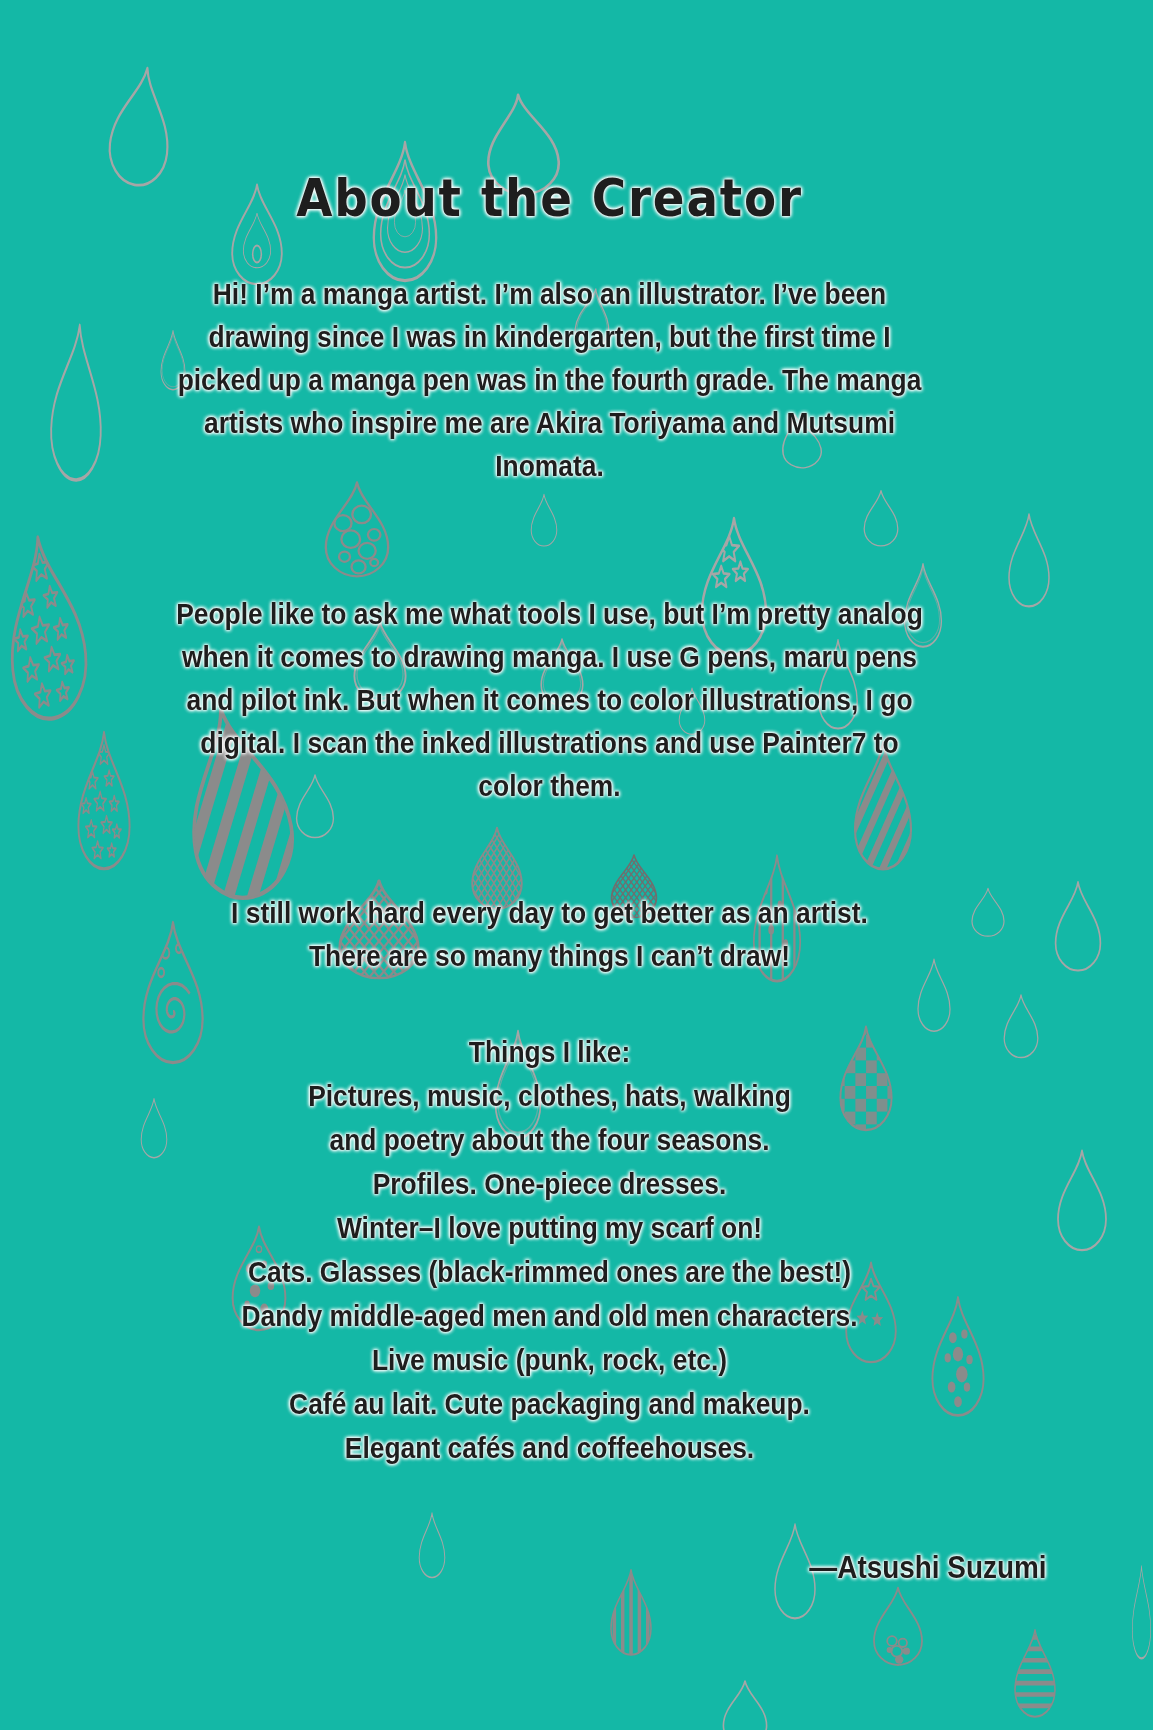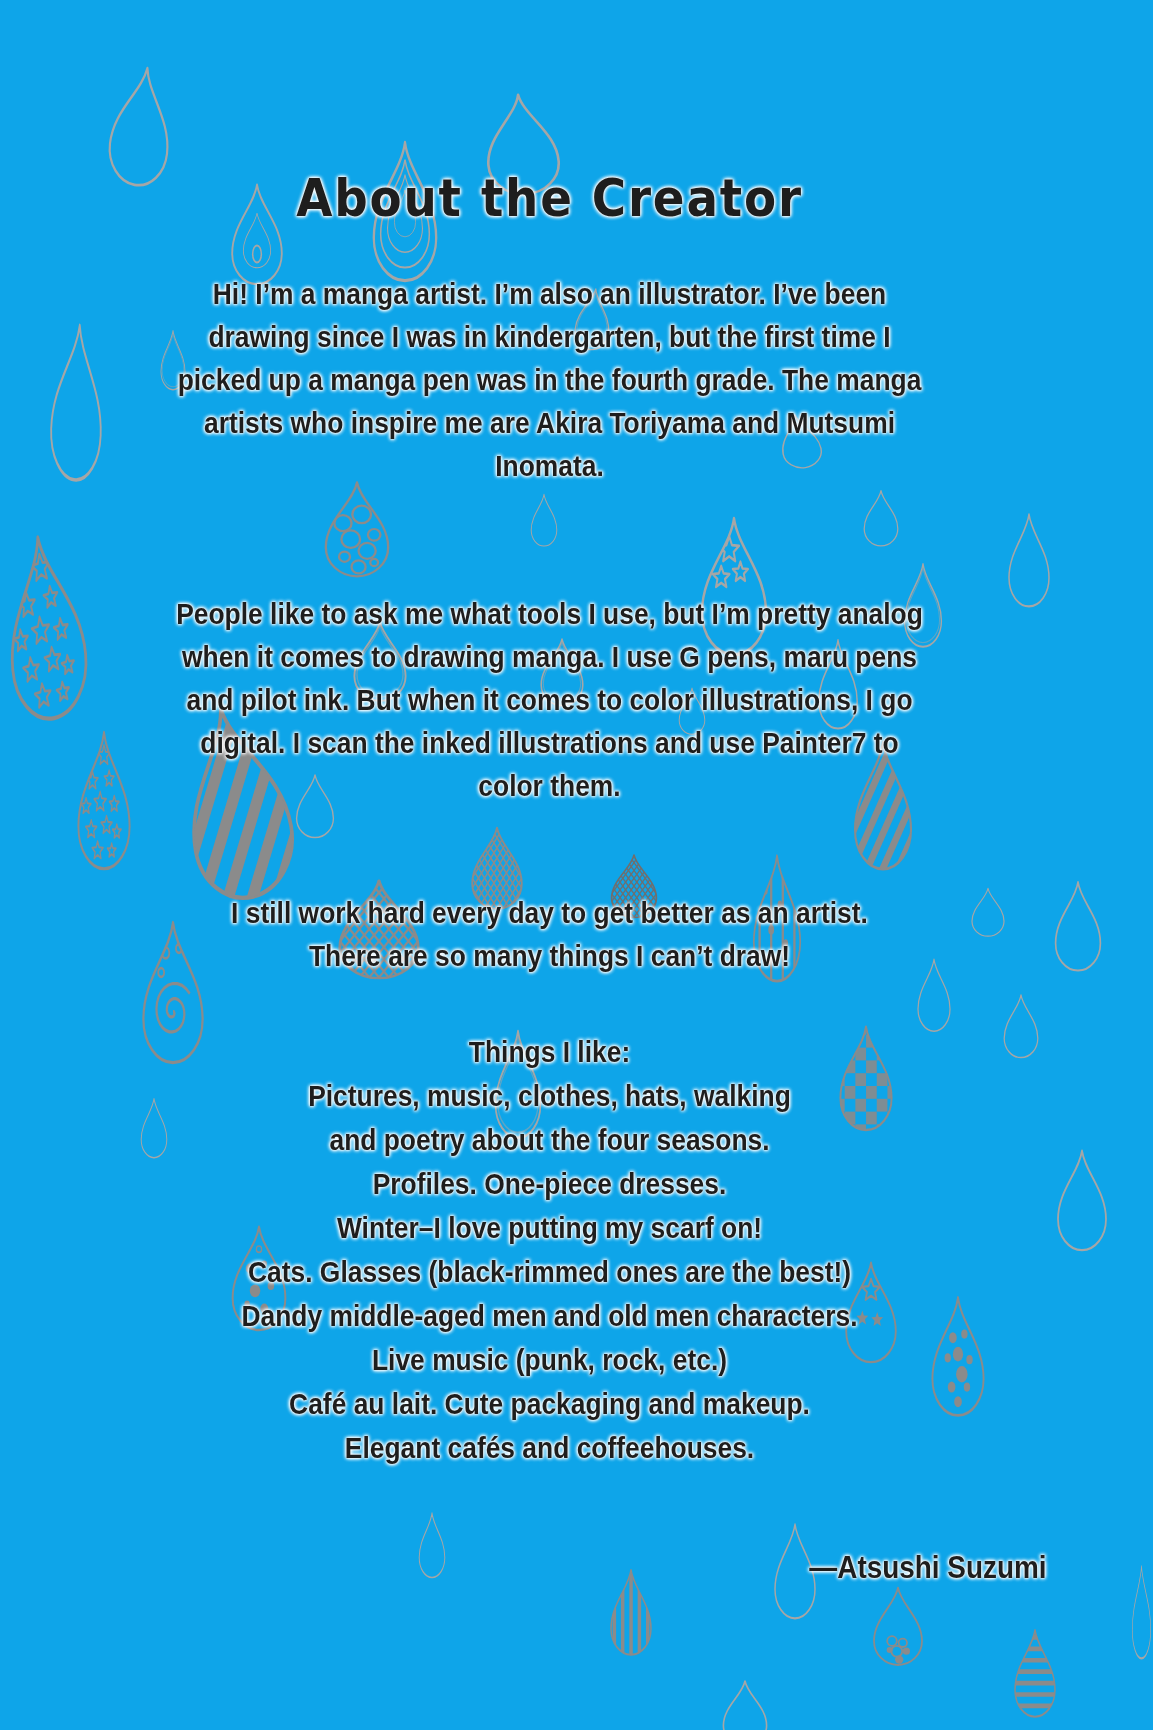--- a/index.html
+++ b/index.html
@@ -1,16 +1,16 @@
 <!DOCTYPE html>
 <html><head>
 <meta charset="utf-8">
 <style>
   html,body{margin:0;padding:0;background:#ffffff;}
-  .page{position:relative;width:1153px;height:1730px;background:#0ea5e9;overflow:hidden;
+  .page{position:relative;width:1153px;height:1730px;background:#14b8a6;overflow:hidden;
         font-family:"Liberation Sans",sans-serif;color:#1e1e1e;}
   #bg-doodles{position:absolute;left:0;top:0;width:1153px;height:1730px;}
   .textcol{position:absolute;left:22px;width:1055px;text-align:center;}
   .halo{text-shadow:0 0 5px #fff,0 0 5px #fff,0 0 4px #fff,0 0 2px #fff;}
   .title{top:168px;font-family:"DejaVu Sans",sans-serif;font-weight:bold;font-size:52px;
          letter-spacing:2px;transform:scaleX(.9);transform-origin:50% 0;}
   .para{font-weight:bold;font-size:30px;line-height:43px;transform:scaleX(.88);transform-origin:50% 0;}
   #p1{top:272px;}
   #p2{top:592px;}
   #p3{top:891px;}

